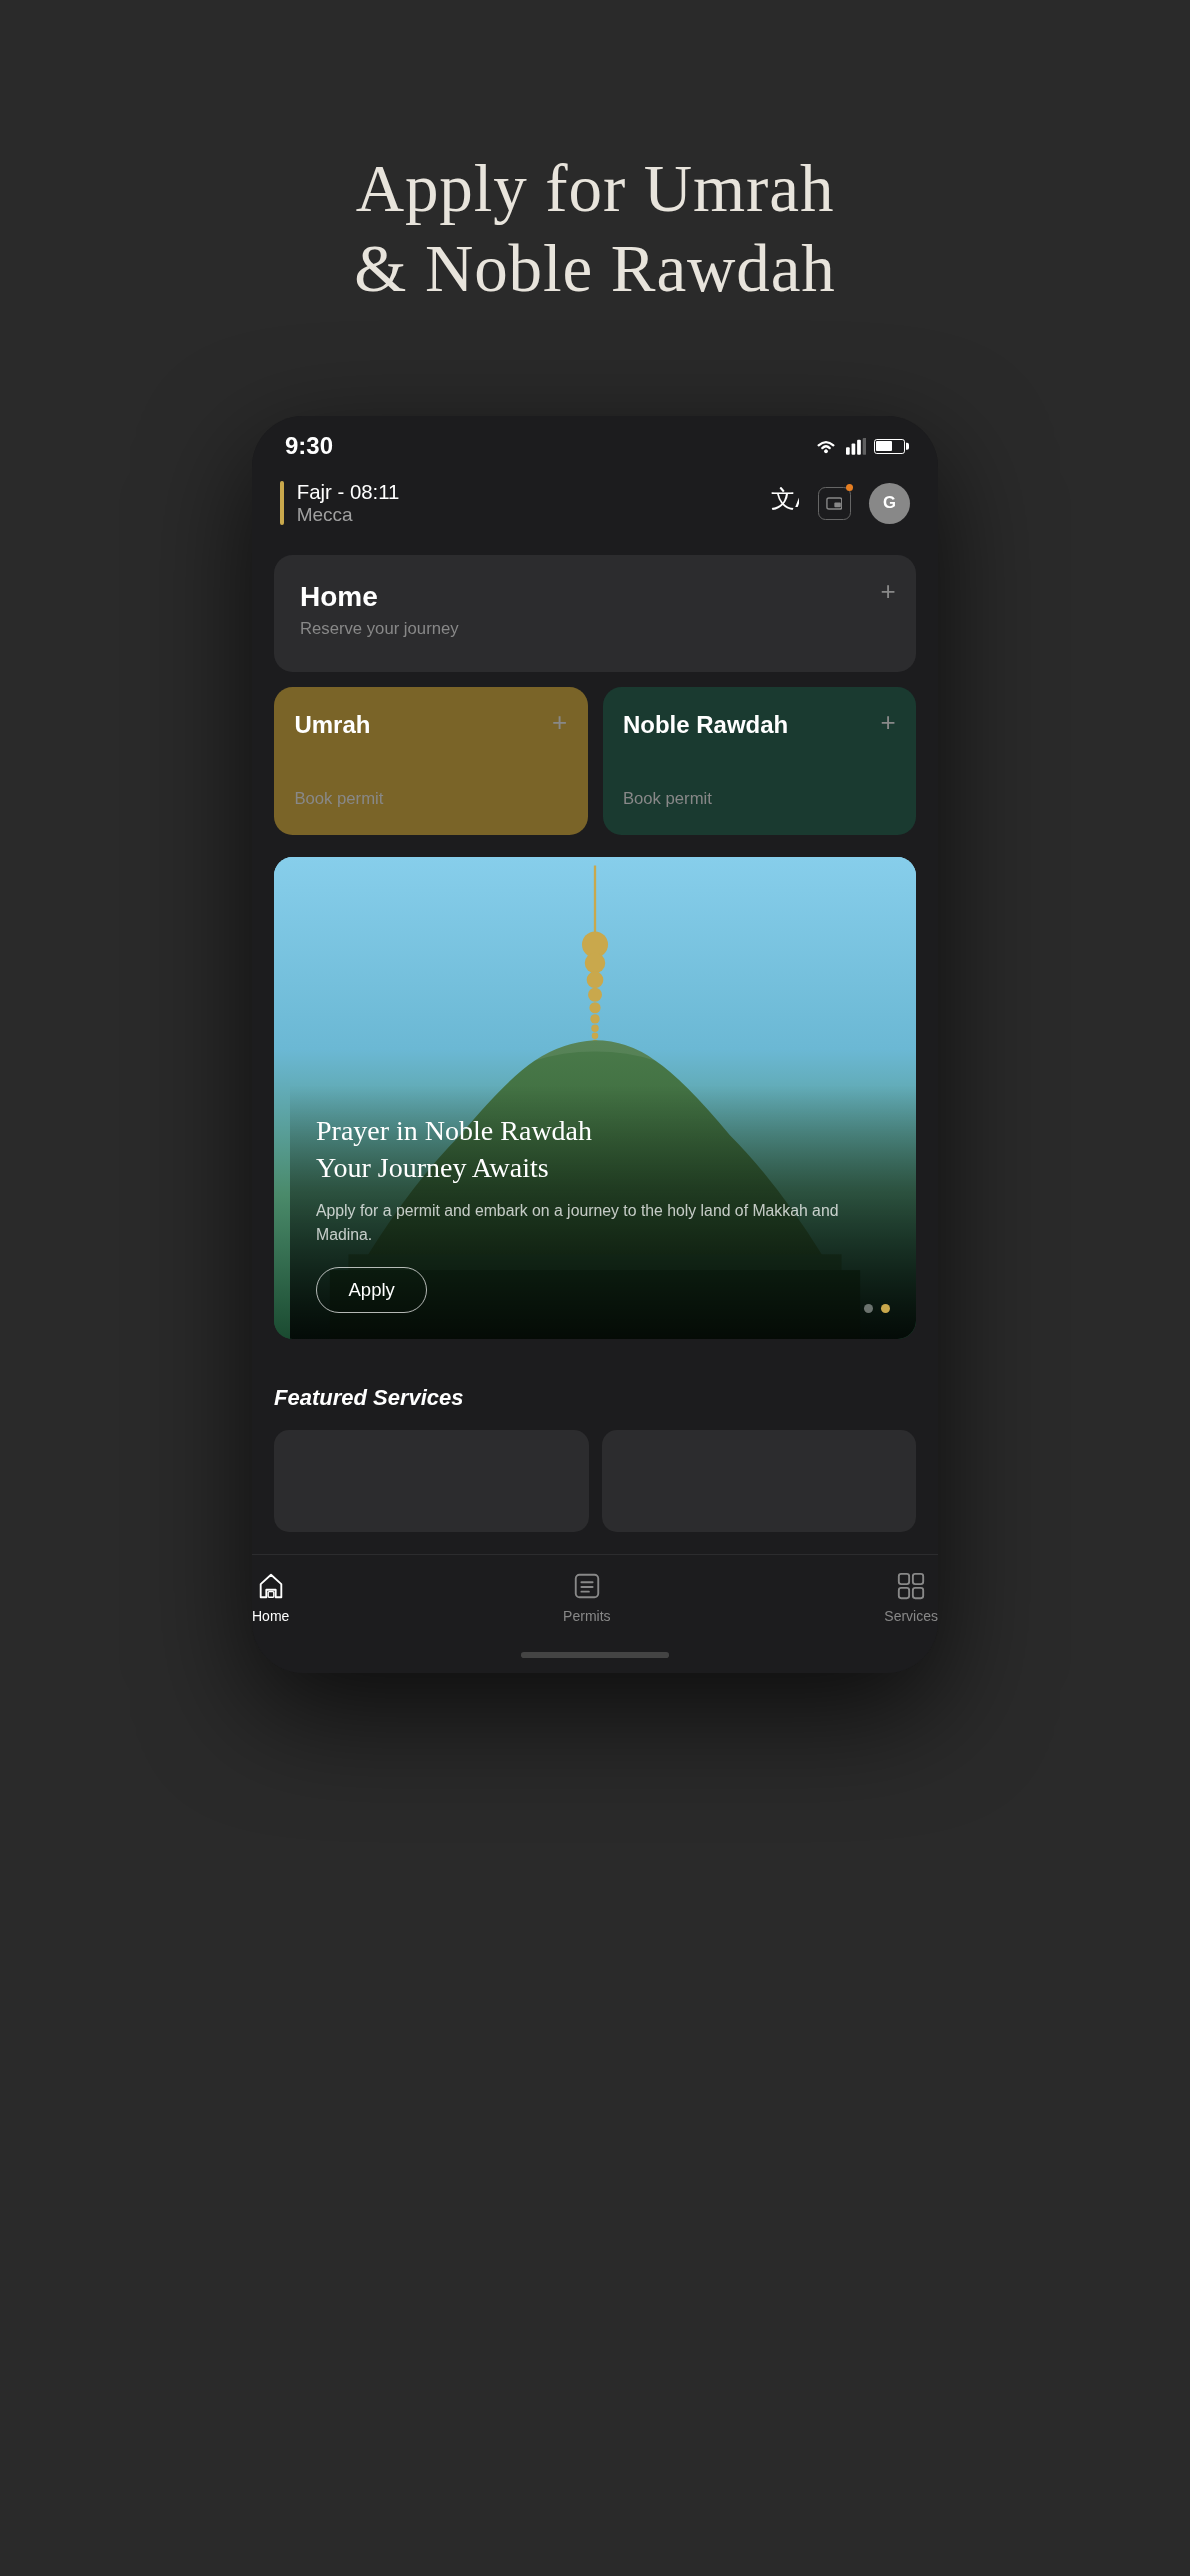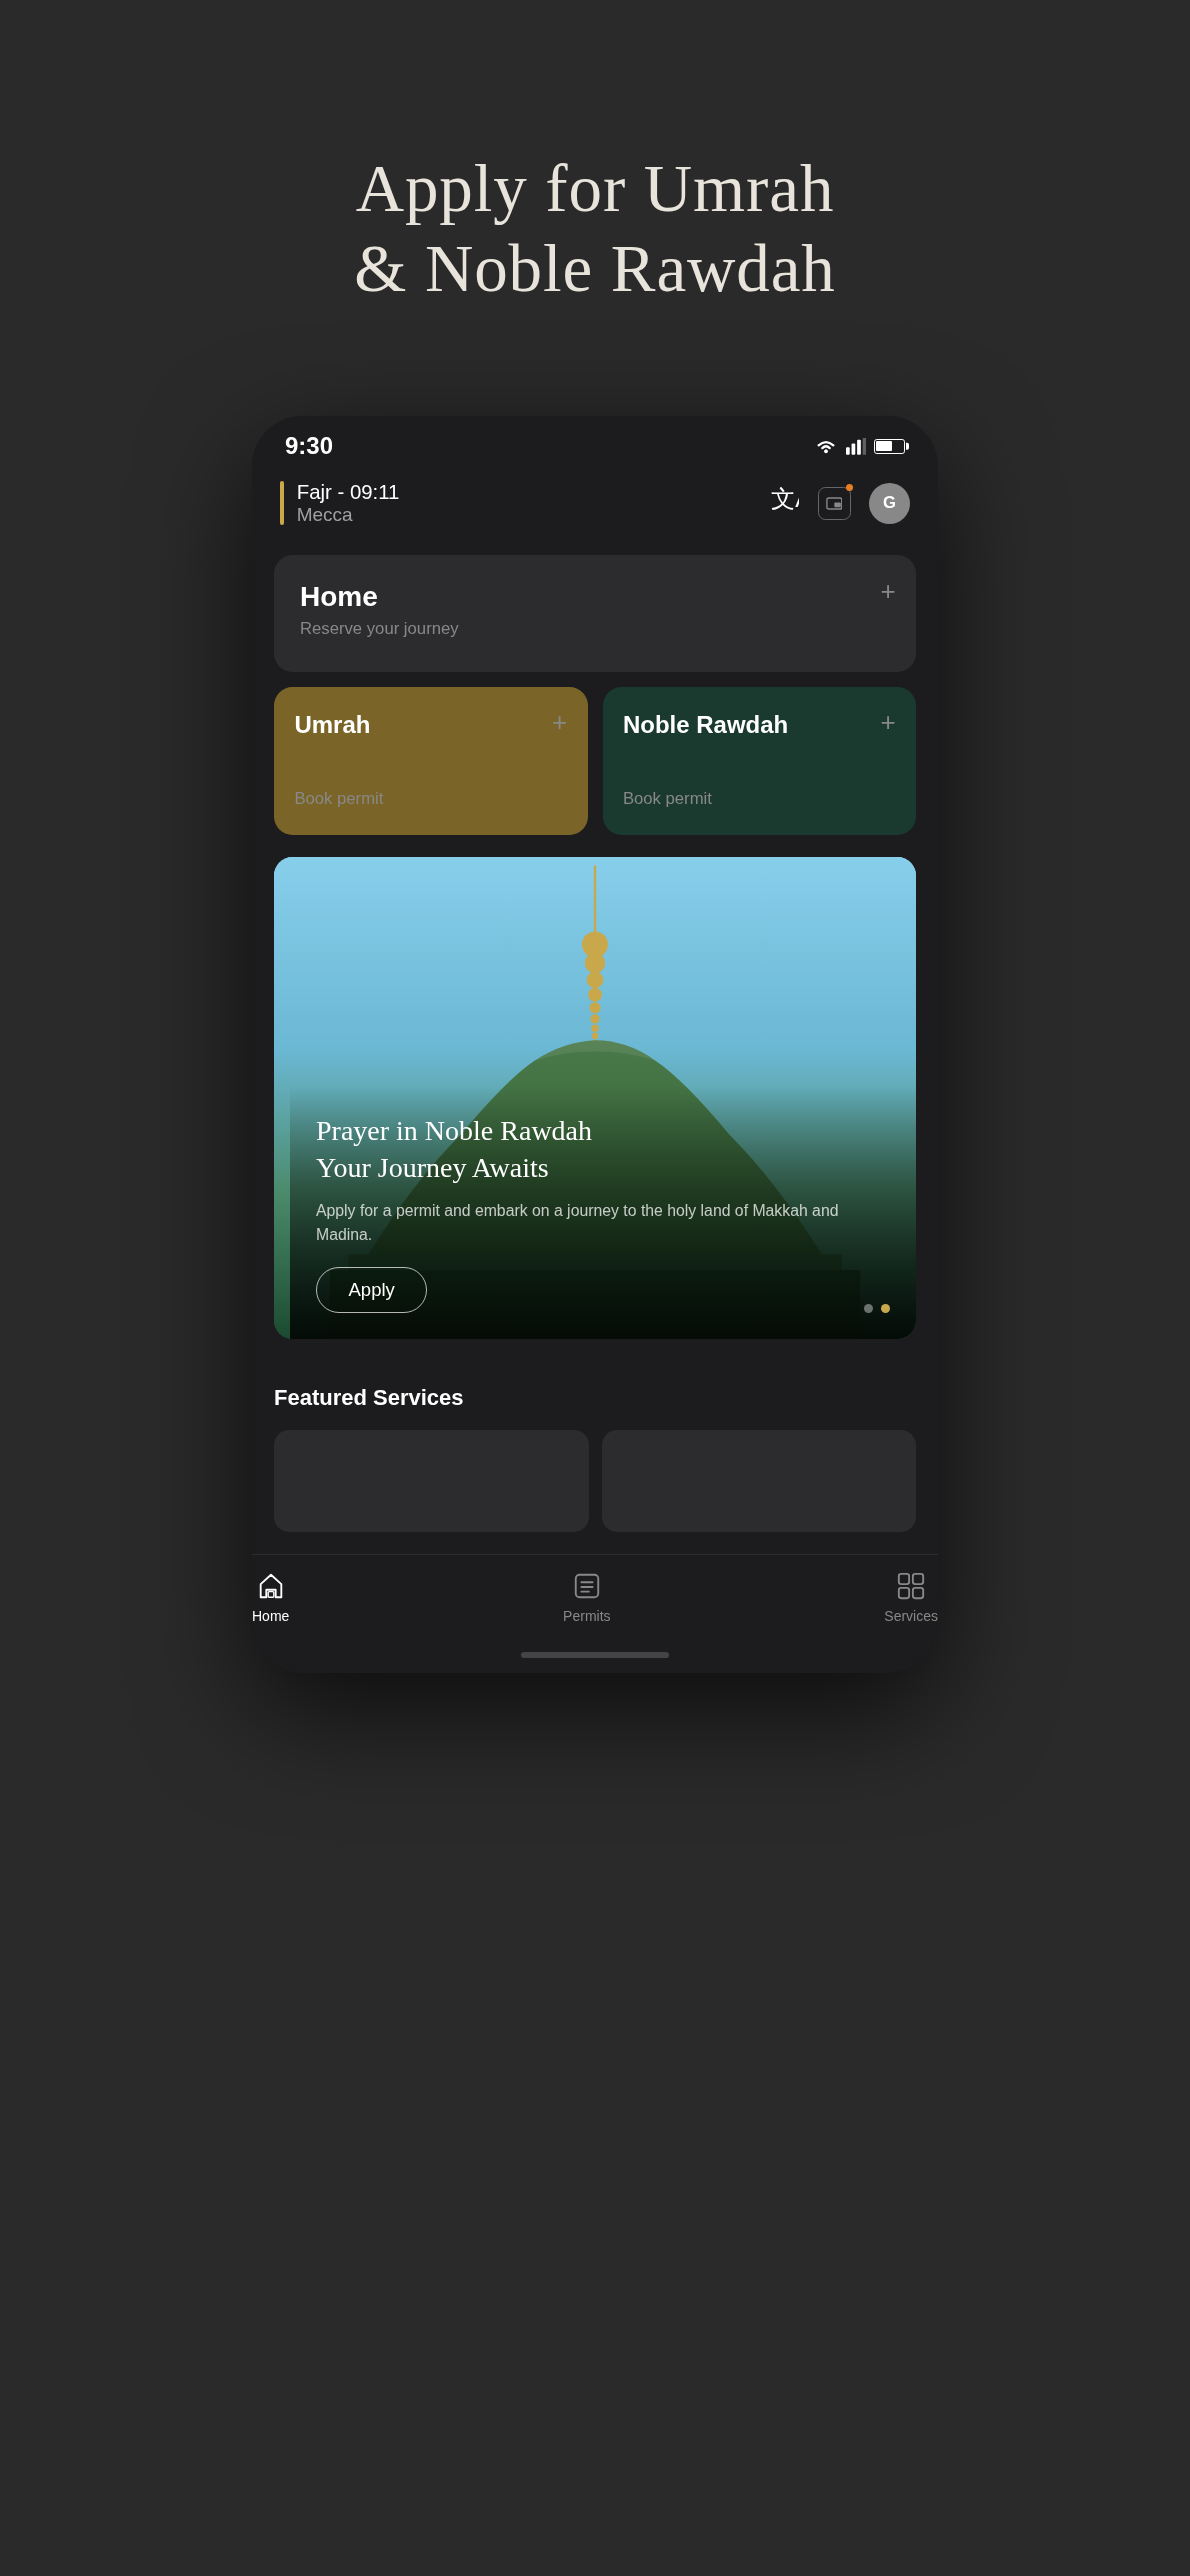--- a/index.html
+++ b/index.html
@@ -346,20 +346,21 @@
     .featured-section {
       padding: 0 22px 22px;
       background: #1c1c1e;
     }
 
     .featured-title {
       color: #ffffff;
       font-size: 22px;
       font-weight: 600;
       margin-bottom: 18.5px;
+      font-style: italic;
     }
 
     .featured-cards {
       display: flex;
       gap: 13px;
     }
 
     .featured-card {
       flex: 1;
       background: #2c2c2e;
@@ -453,21 +454,21 @@
       <div class="battery-icon">
         <div class="battery-fill"></div>
       </div>
     </div>
   </div>
 
   <div class="prayer-bar">
     <div class="prayer-info">
       <div class="prayer-accent"></div>
       <div class="prayer-text">
-        <span class="prayer-name">Fajr - 09:11</span>
+        <span class="prayer-name">Fajr - 08:11</span>
         <span class="prayer-location">Mecca</span>
       </div>
     </div>
     <div class="prayer-actions">
       <span class="translate-btn" title="Translate">
         <svg width="28" height="26" viewBox="0 0 30 28" fill="none" style="font-size:26px">
           <text x="0" y="22" font-size="26" fill="white">文A</text>
         </svg>
       </span>
       <div class="pip-btn">

